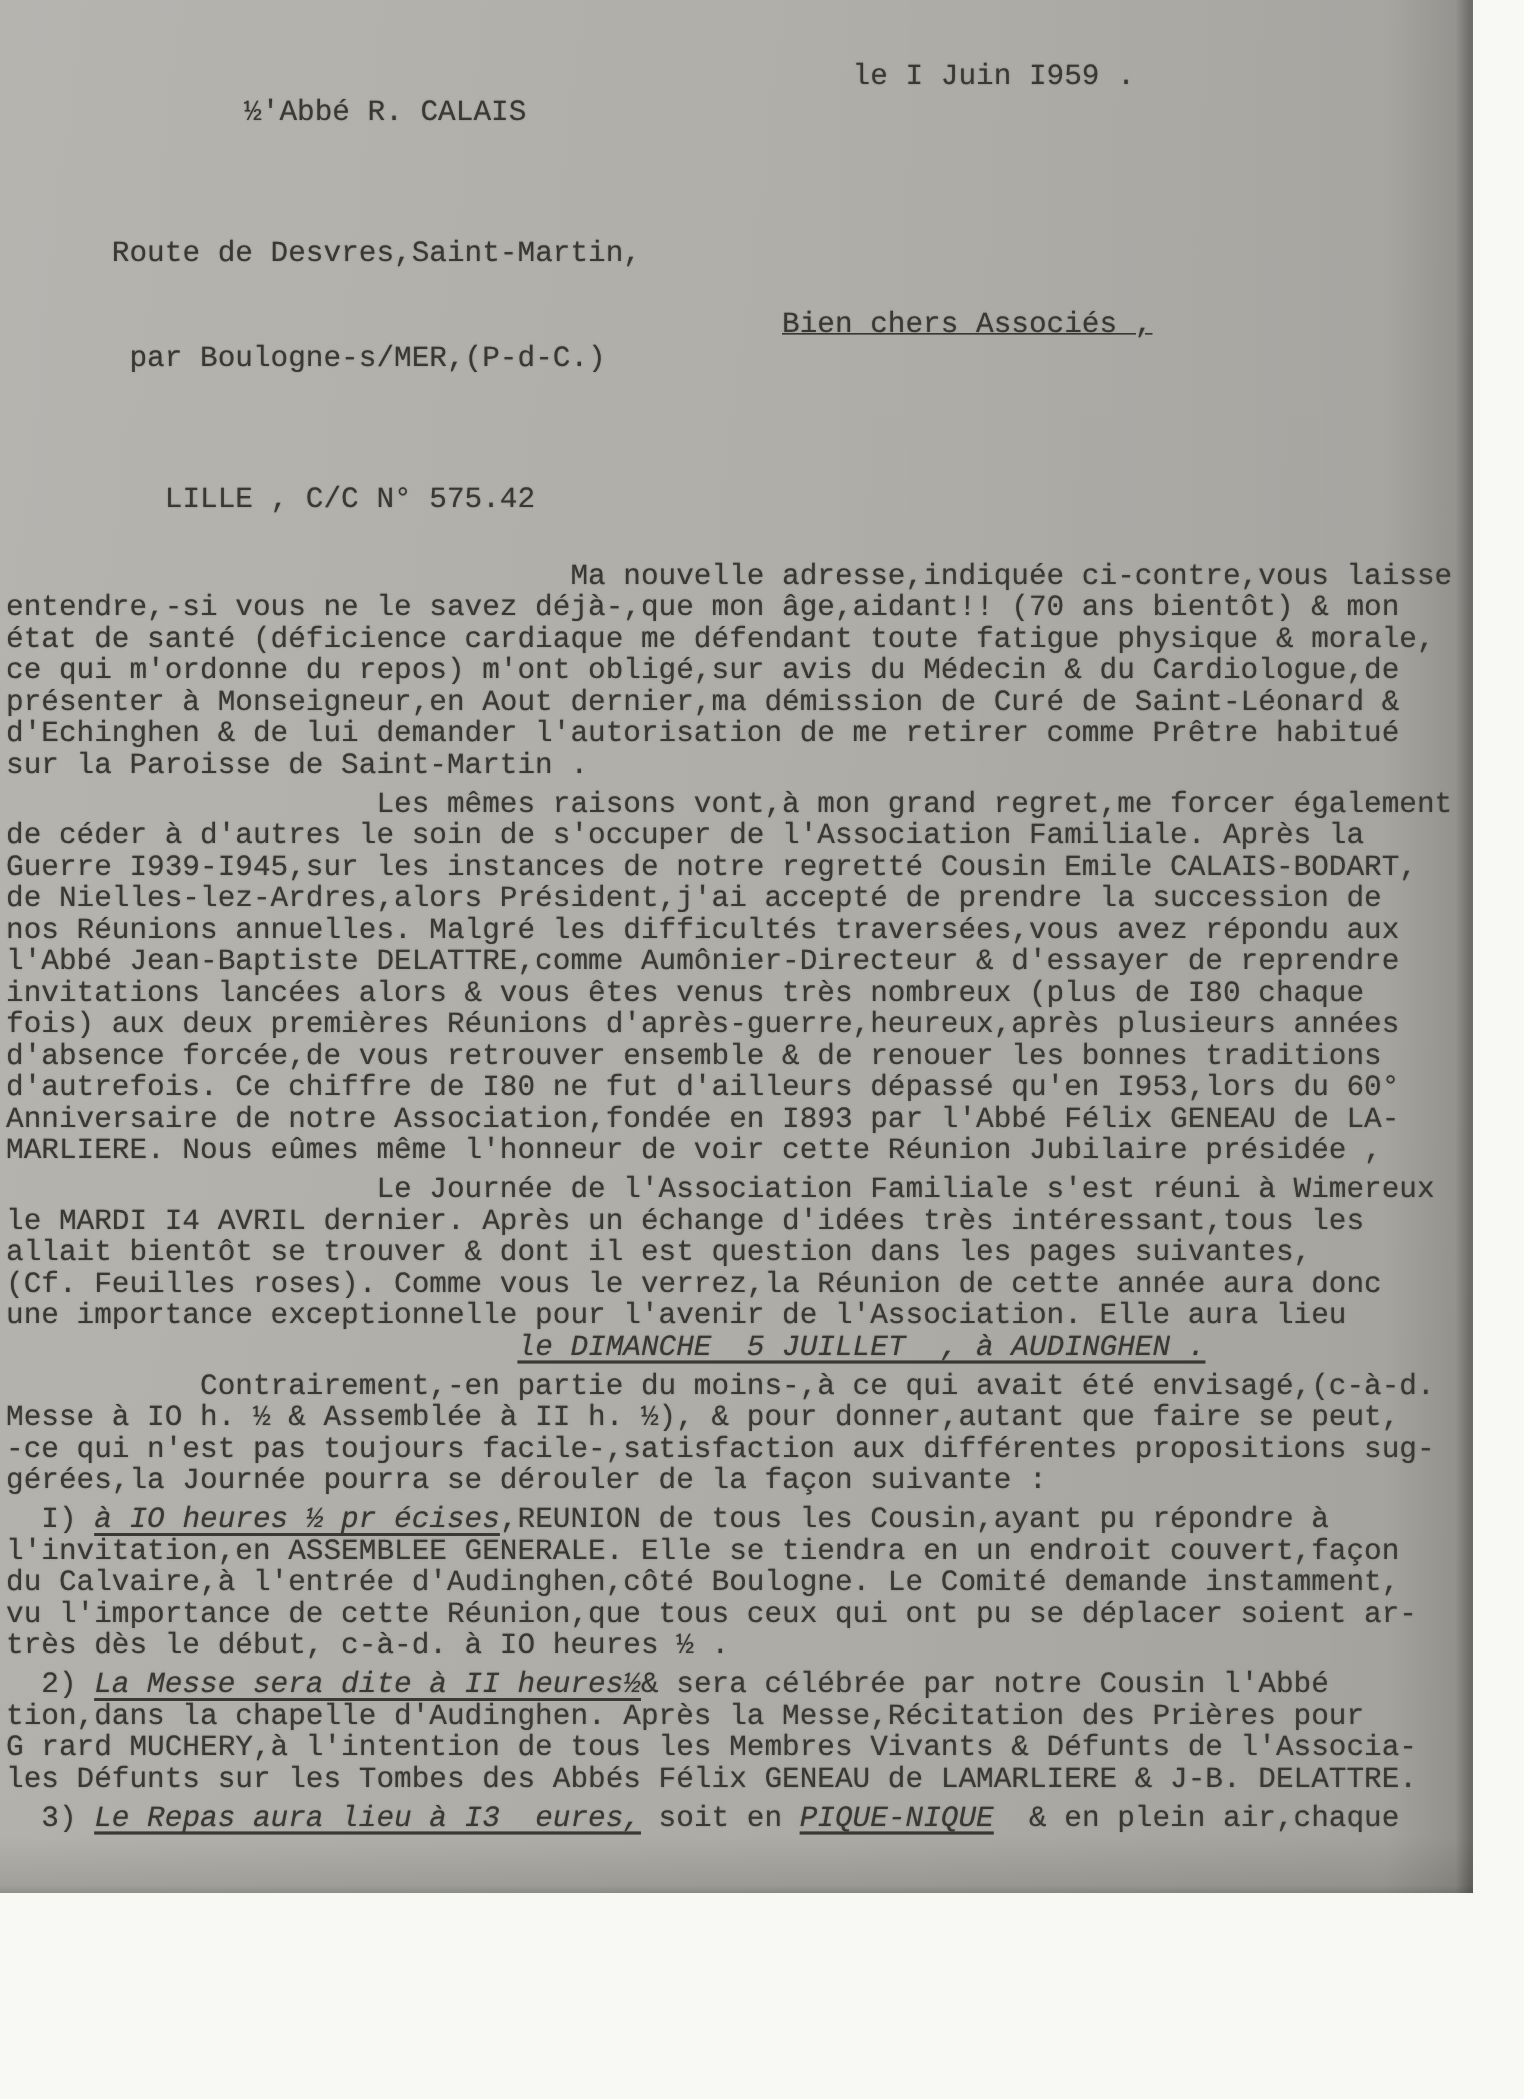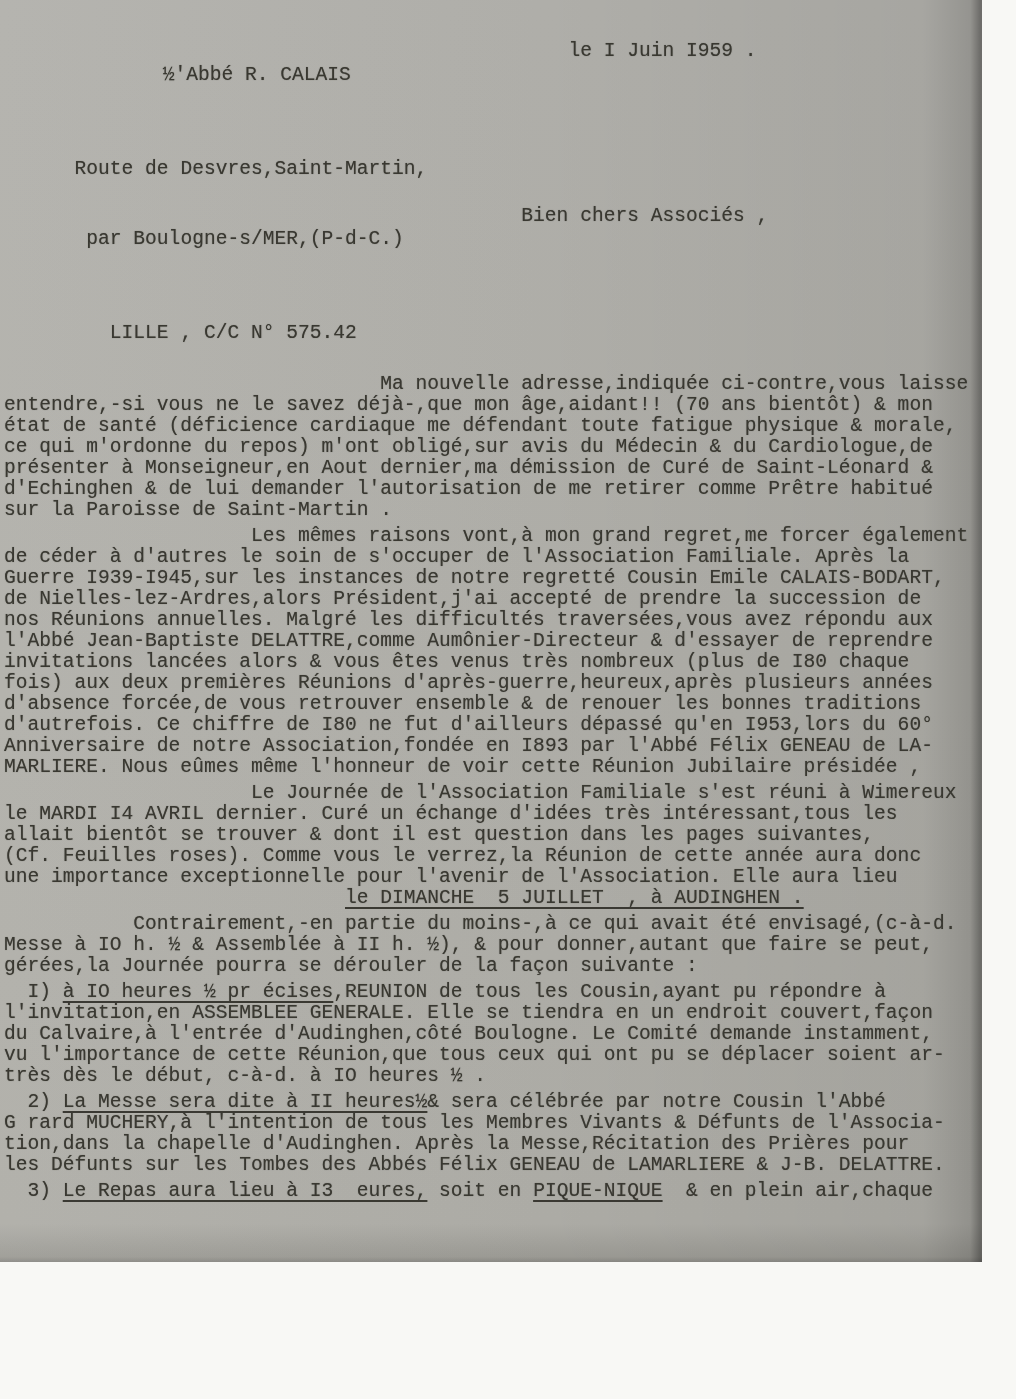--- a/index.html
+++ b/index.html
@@ -22,27 +22,28 @@
     line-height: 21px;
     text-shadow: 0 0 1px rgba(57,56,49,0.55);
     overflow: hidden;
   }
   .line { white-space: pre; }
   .header .line { line-height: 23.5px; position: relative; }
   .sender1 { margin-left: 7.5ch; }
   .sender3 { margin-left: 1ch; }
   .sender4 { margin-left: 3ch; }
   .date { position: absolute; left: 48ch; top: 0; }
-  .salutation { position: absolute; left: 44ch; top: 0; }
+  .salutation { position: absolute; left: 44ch; top: 0; text-decoration: underline; }
   .block { margin-top: 5px; }
   .u {
     text-decoration: underline;
     text-decoration-thickness: 2px;
     text-underline-offset: 4px;
     text-decoration-color: rgba(45,44,38,0.8);
+    font-style: italic;
   }
 </style>
 </head>
 <body style="--paper: #b1b0ab; --ink: #393831; --margin-bg: #f8f8f5;">
 
 <div class="paper">
   <div class="header">
     <div class="line">
       <span class="sender1">½'Abbé R. CALAIS</span>
       <span class="date">le I Juin I959 .</span>
@@ -77,41 +78,42 @@
         <div class="line"><span>l'Abbé Jean-Baptiste DELATTRE,comme Aumônier-Directeur &amp; d'essayer de reprendre</span></div>
         <div class="line"><span>invitations lancées alors &amp; vous êtes venus très nombreux (plus de I80 chaque</span></div>
         <div class="line"><span>fois) aux deux premières Réunions d'après-guerre,heureux,après plusieurs années</span></div>
         <div class="line"><span>d'absence forcée,de vous retrouver ensemble &amp; de renouer les bonnes traditions</span></div>
         <div class="line"><span>d'autrefois. Ce chiffre de I80 ne fut d'ailleurs dépassé qu'en I953,lors du 60°</span></div>
         <div class="line"><span>Anniversaire de notre Association,fondée en I893 par l'Abbé Félix GENEAU de LA-</span></div>
         <div class="line"><span>MARLIERE. Nous eûmes même l'honneur de voir cette Réunion Jubilaire présidée ,</span></div>
       </div>
       <div class="block">
         <div class="line"><span>                     Le Journée de l'Association Familiale s'est réuni à Wimereux</span></div>
-        <div class="line"><span>le MARDI I4 AVRIL dernier. Curé un échange d'idées très intéressant,tous les</span></div>
+        <div class="line"><span>le MARDI I4 AVRIL dernier. Après un échange d'idées très intéressant,tous les</span></div>
         <div class="line"><span>allait bientôt se trouver &amp; dont il est question dans les pages suivantes,</span></div>
         <div class="line"><span>(Cf. Feuilles roses). Comme vous le verrez,la Réunion de cette année aura donc</span></div>
         <div class="line"><span>une importance exceptionnelle pour l'avenir de l'Association. Elle aura lieu</span></div>
         <div class="line"><span>                             </span><span class="u">le DIMANCHE  5 JUILLET  , à AUDINGHEN .</span></div>
       </div>
       <div class="block">
         <div class="line"><span>           Contrairement,-en partie du moins-,à ce qui avait été envisagé,(c-à-d.</span></div>
         <div class="line"><span>Messe à IO h. ½ &amp; Assemblée à II h. ½), &amp; pour donner,autant que faire se peut,</span></div>
+        <div class="line"><span>-ce qui n'est pas toujours facile-,satisfaction aux différentes propositions sug-</span></div>
         <div class="line"><span>gérées,la Journée pourra se dérouler de la façon suivante :</span></div>
       </div>
       <div class="block">
         <div class="line"><span>  I) </span><span class="u">à IO heures ½ pr écises</span><span>,REUNION de tous les Cousin,ayant pu répondre à</span></div>
         <div class="line"><span>l'invitation,en ASSEMBLEE GENERALE. Elle se tiendra en un endroit couvert,façon</span></div>
         <div class="line"><span>du Calvaire,à l'entrée d'Audinghen,côté Boulogne. Le Comité demande instamment,</span></div>
         <div class="line"><span>vu l'importance de cette Réunion,que tous ceux qui ont pu se déplacer soient ar-</span></div>
         <div class="line"><span>très dès le début, c-à-d. à IO heures ½ .</span></div>
       </div>
       <div class="block">
         <div class="line"><span>  2) </span><span class="u">La Messe sera dite à II heures½</span><span>&amp; sera célébrée par notre Cousin l'Abbé</span></div>
+        <div class="line"><span>tion,dans la chapelle d'Audinghen. Après la Messe,Récitation des Prières pour</span></div>
         <div class="line"><span>G rard MUCHERY,à l'intention de tous les Membres Vivants &amp; Défunts de l'Associa-</span></div>
-        <div class="line"><span>tion,dans la chapelle d'Audinghen. Après la Messe,Récitation des Prières pour</span></div>
         <div class="line"><span>les Défunts sur les Tombes des Abbés Félix GENEAU de LAMARLIERE &amp; J-B. DELATTRE.</span></div>
       </div>
       <div class="block">
         <div class="line"><span>  3) </span><span class="u">Le Repas aura lieu à I3  eures,</span><span> soit en </span><span class="u">PIQUE-NIQUE</span><span>  &amp; en plein air,chaque</span></div>
       </div>
     </div>
 </div>
 
 </body></html>

